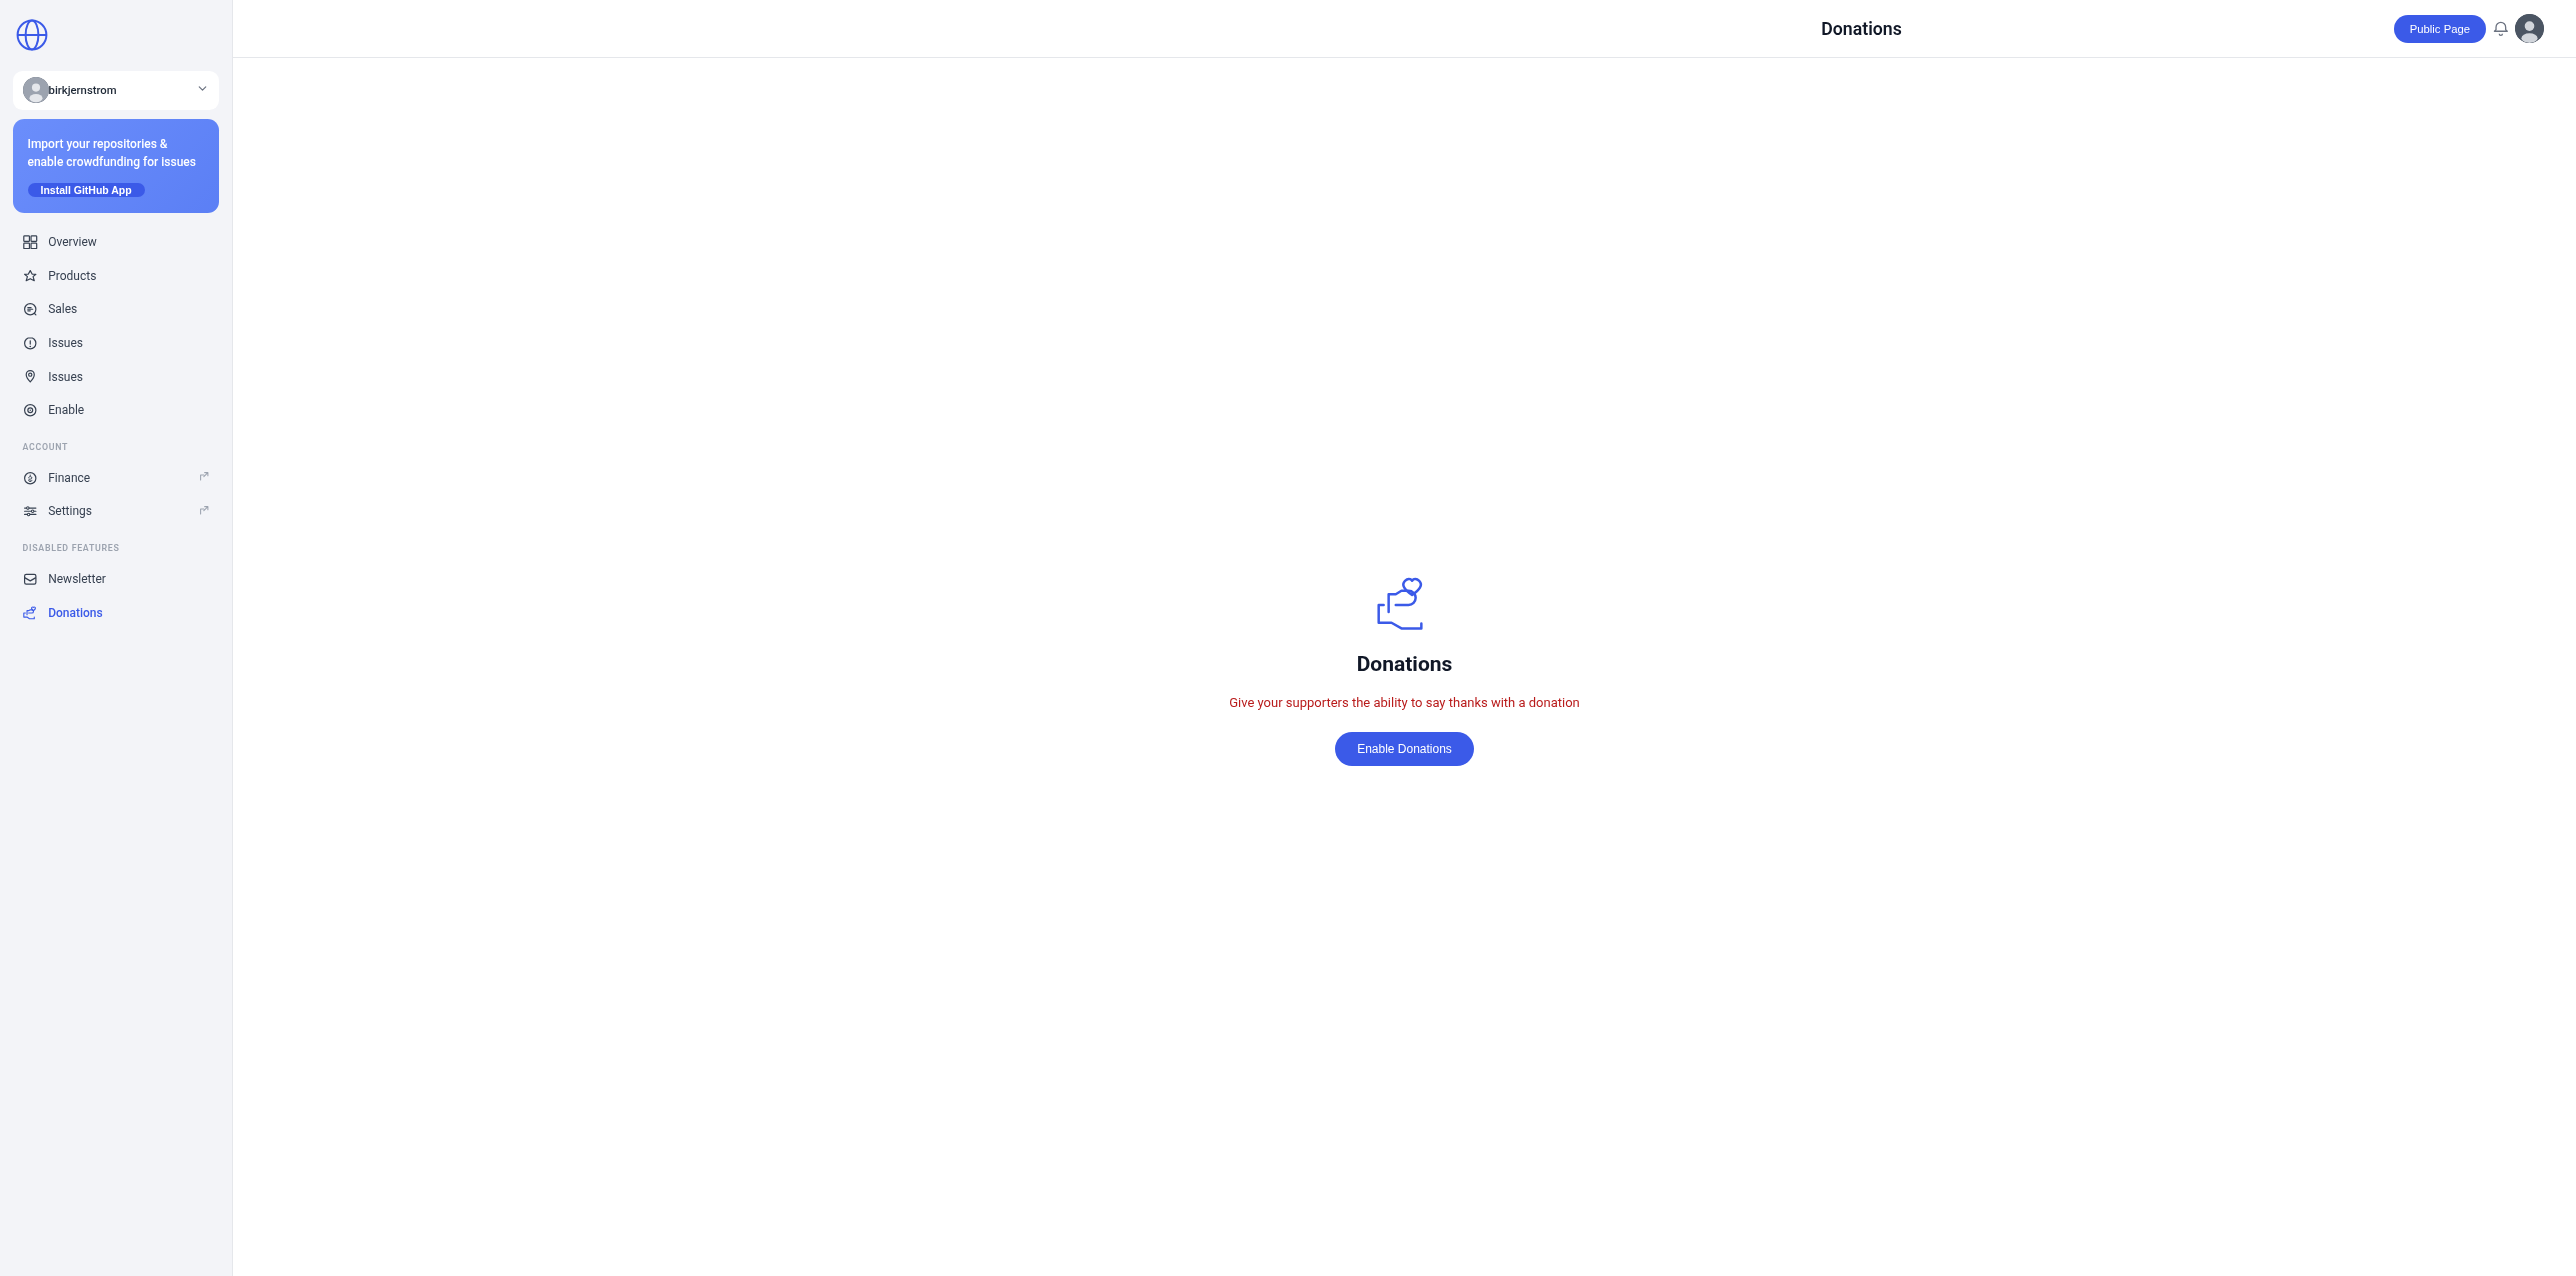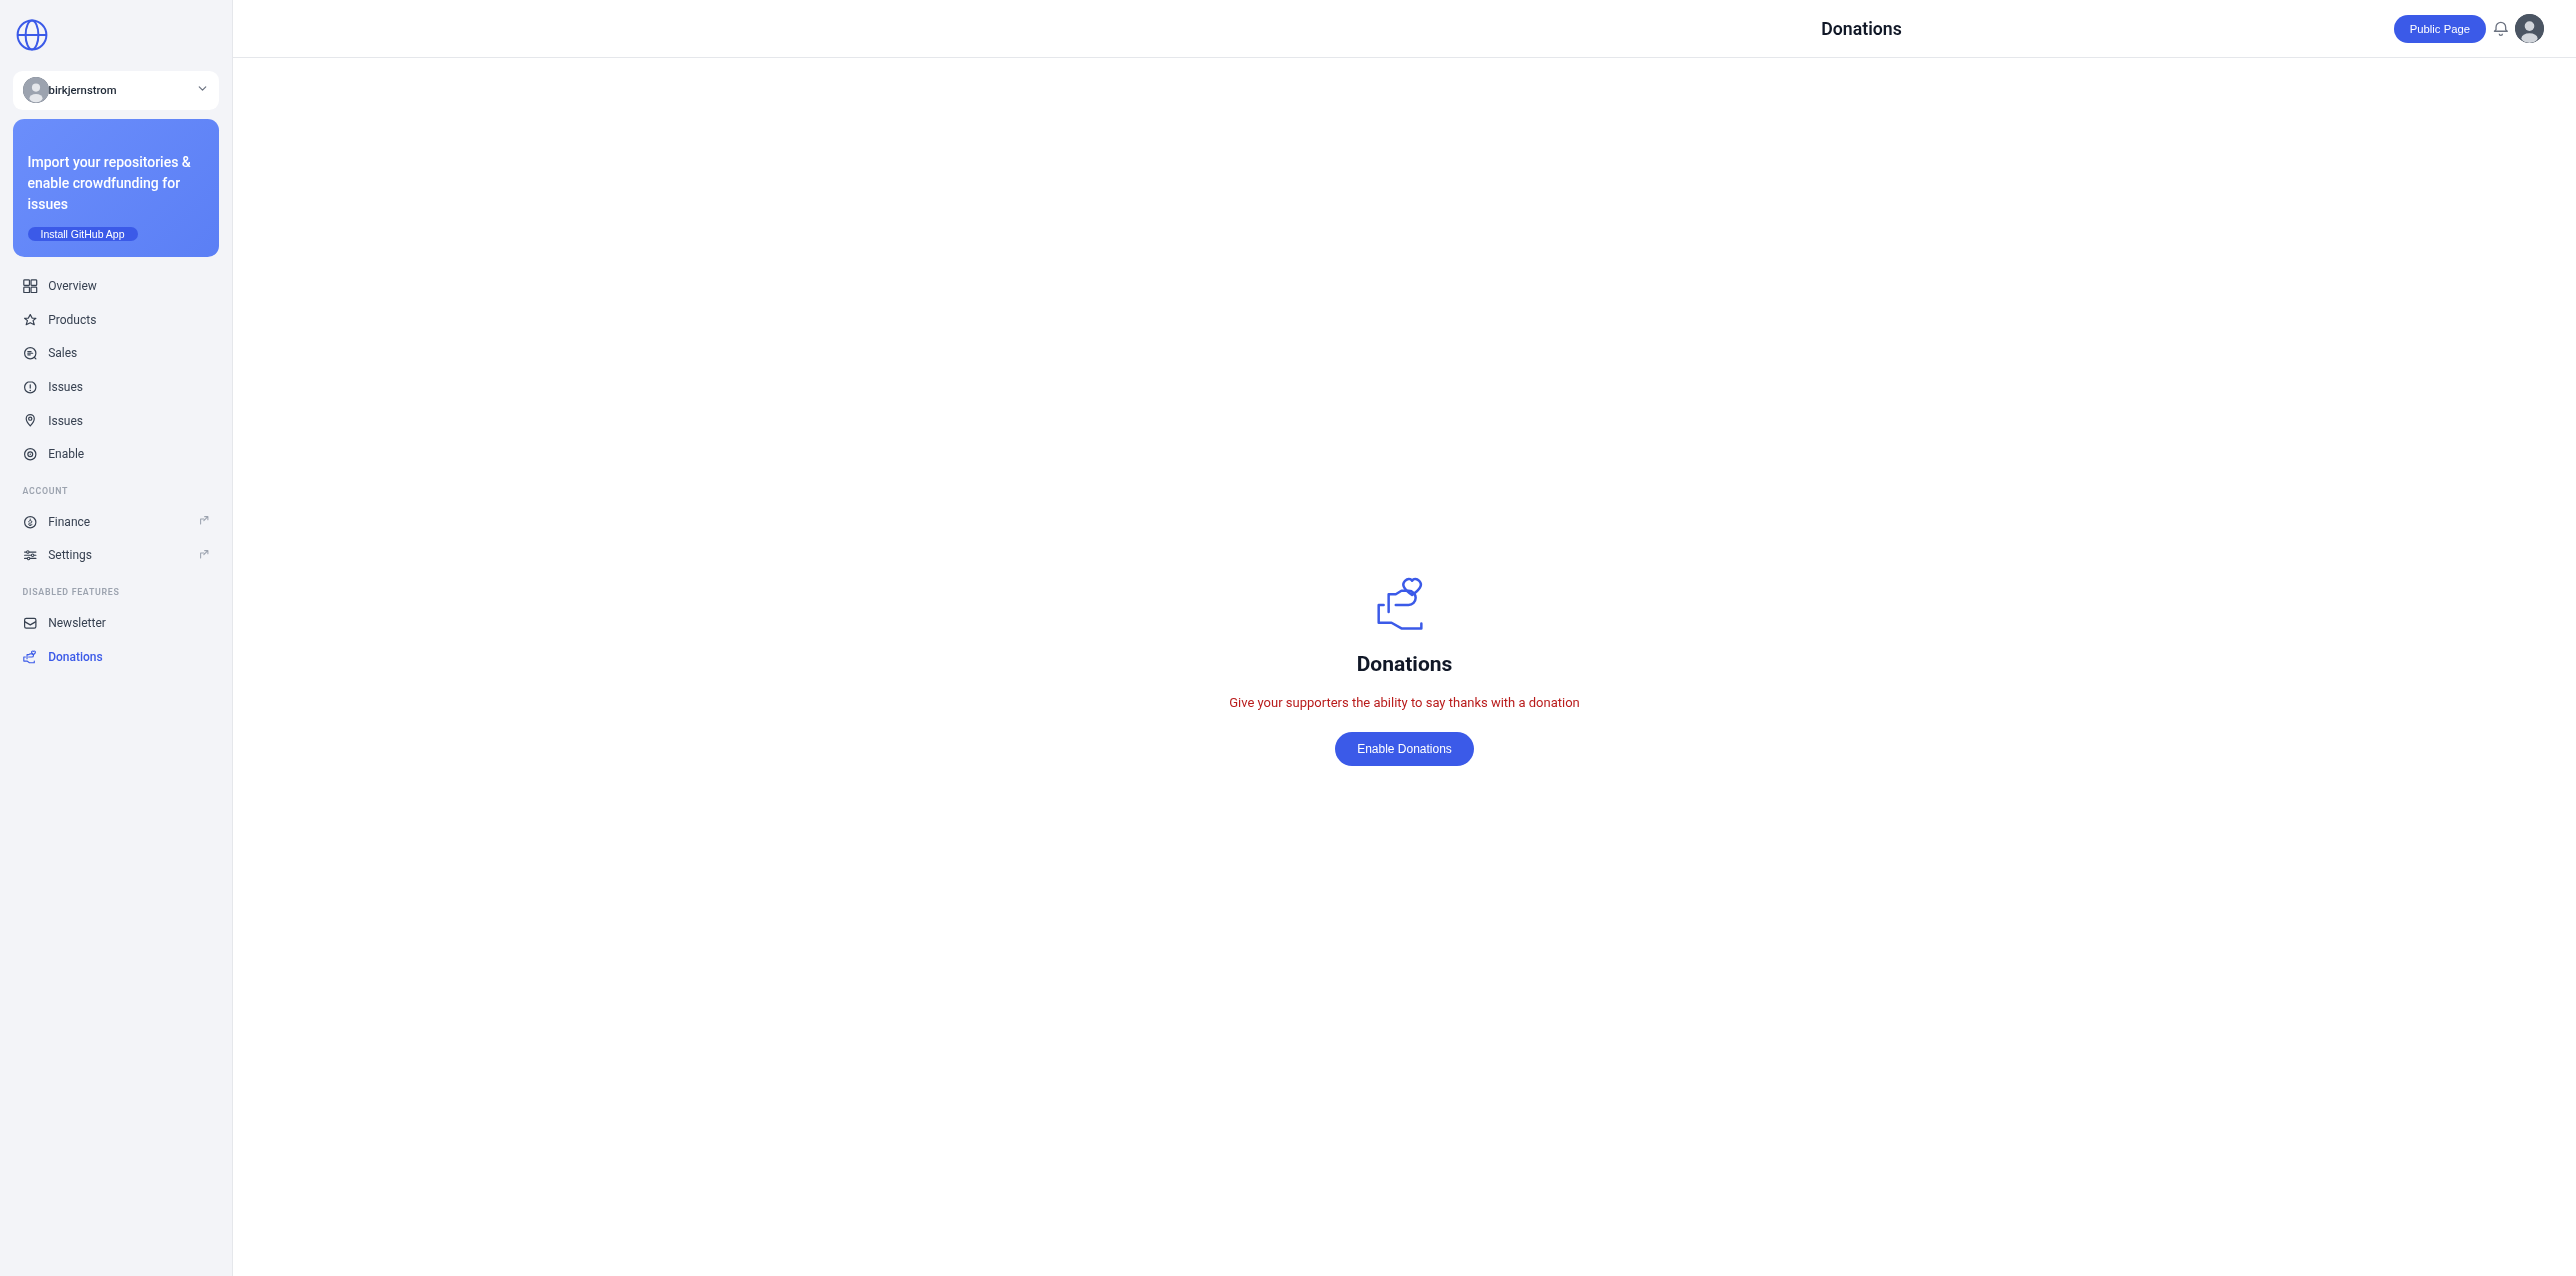--- a/index.html
+++ b/index.html
@@ -75,35 +75,34 @@
     
     .promo-card {
       background: linear-gradient(135deg, #6b8efb 0%, #5b7ff5 100%);
       border-radius: 11.3px;
       padding: 16px 14.5px;
       color: white;
       margin-bottom: 6.4px;
     }
 
     .promo-card p {
-      font-size: 14px;
+      font-size: 12px;
       line-height: 1.5;
       margin-bottom: 11.3px;
       font-weight: 500;
-      margin-top: 17px;
     }
 
     .install-btn {
       background: #3b5ae8;
       color: white;
       border: none;
       border-radius: 16px;
       padding: 1px 13px;
       font-size: 10.5px;
-      font-weight: 400;
+      font-weight: 700;
       cursor: pointer;
     }
 
     
     .nav-section {
       display: flex;
       flex-direction: column;
       gap: 1.6px;
     }
 

